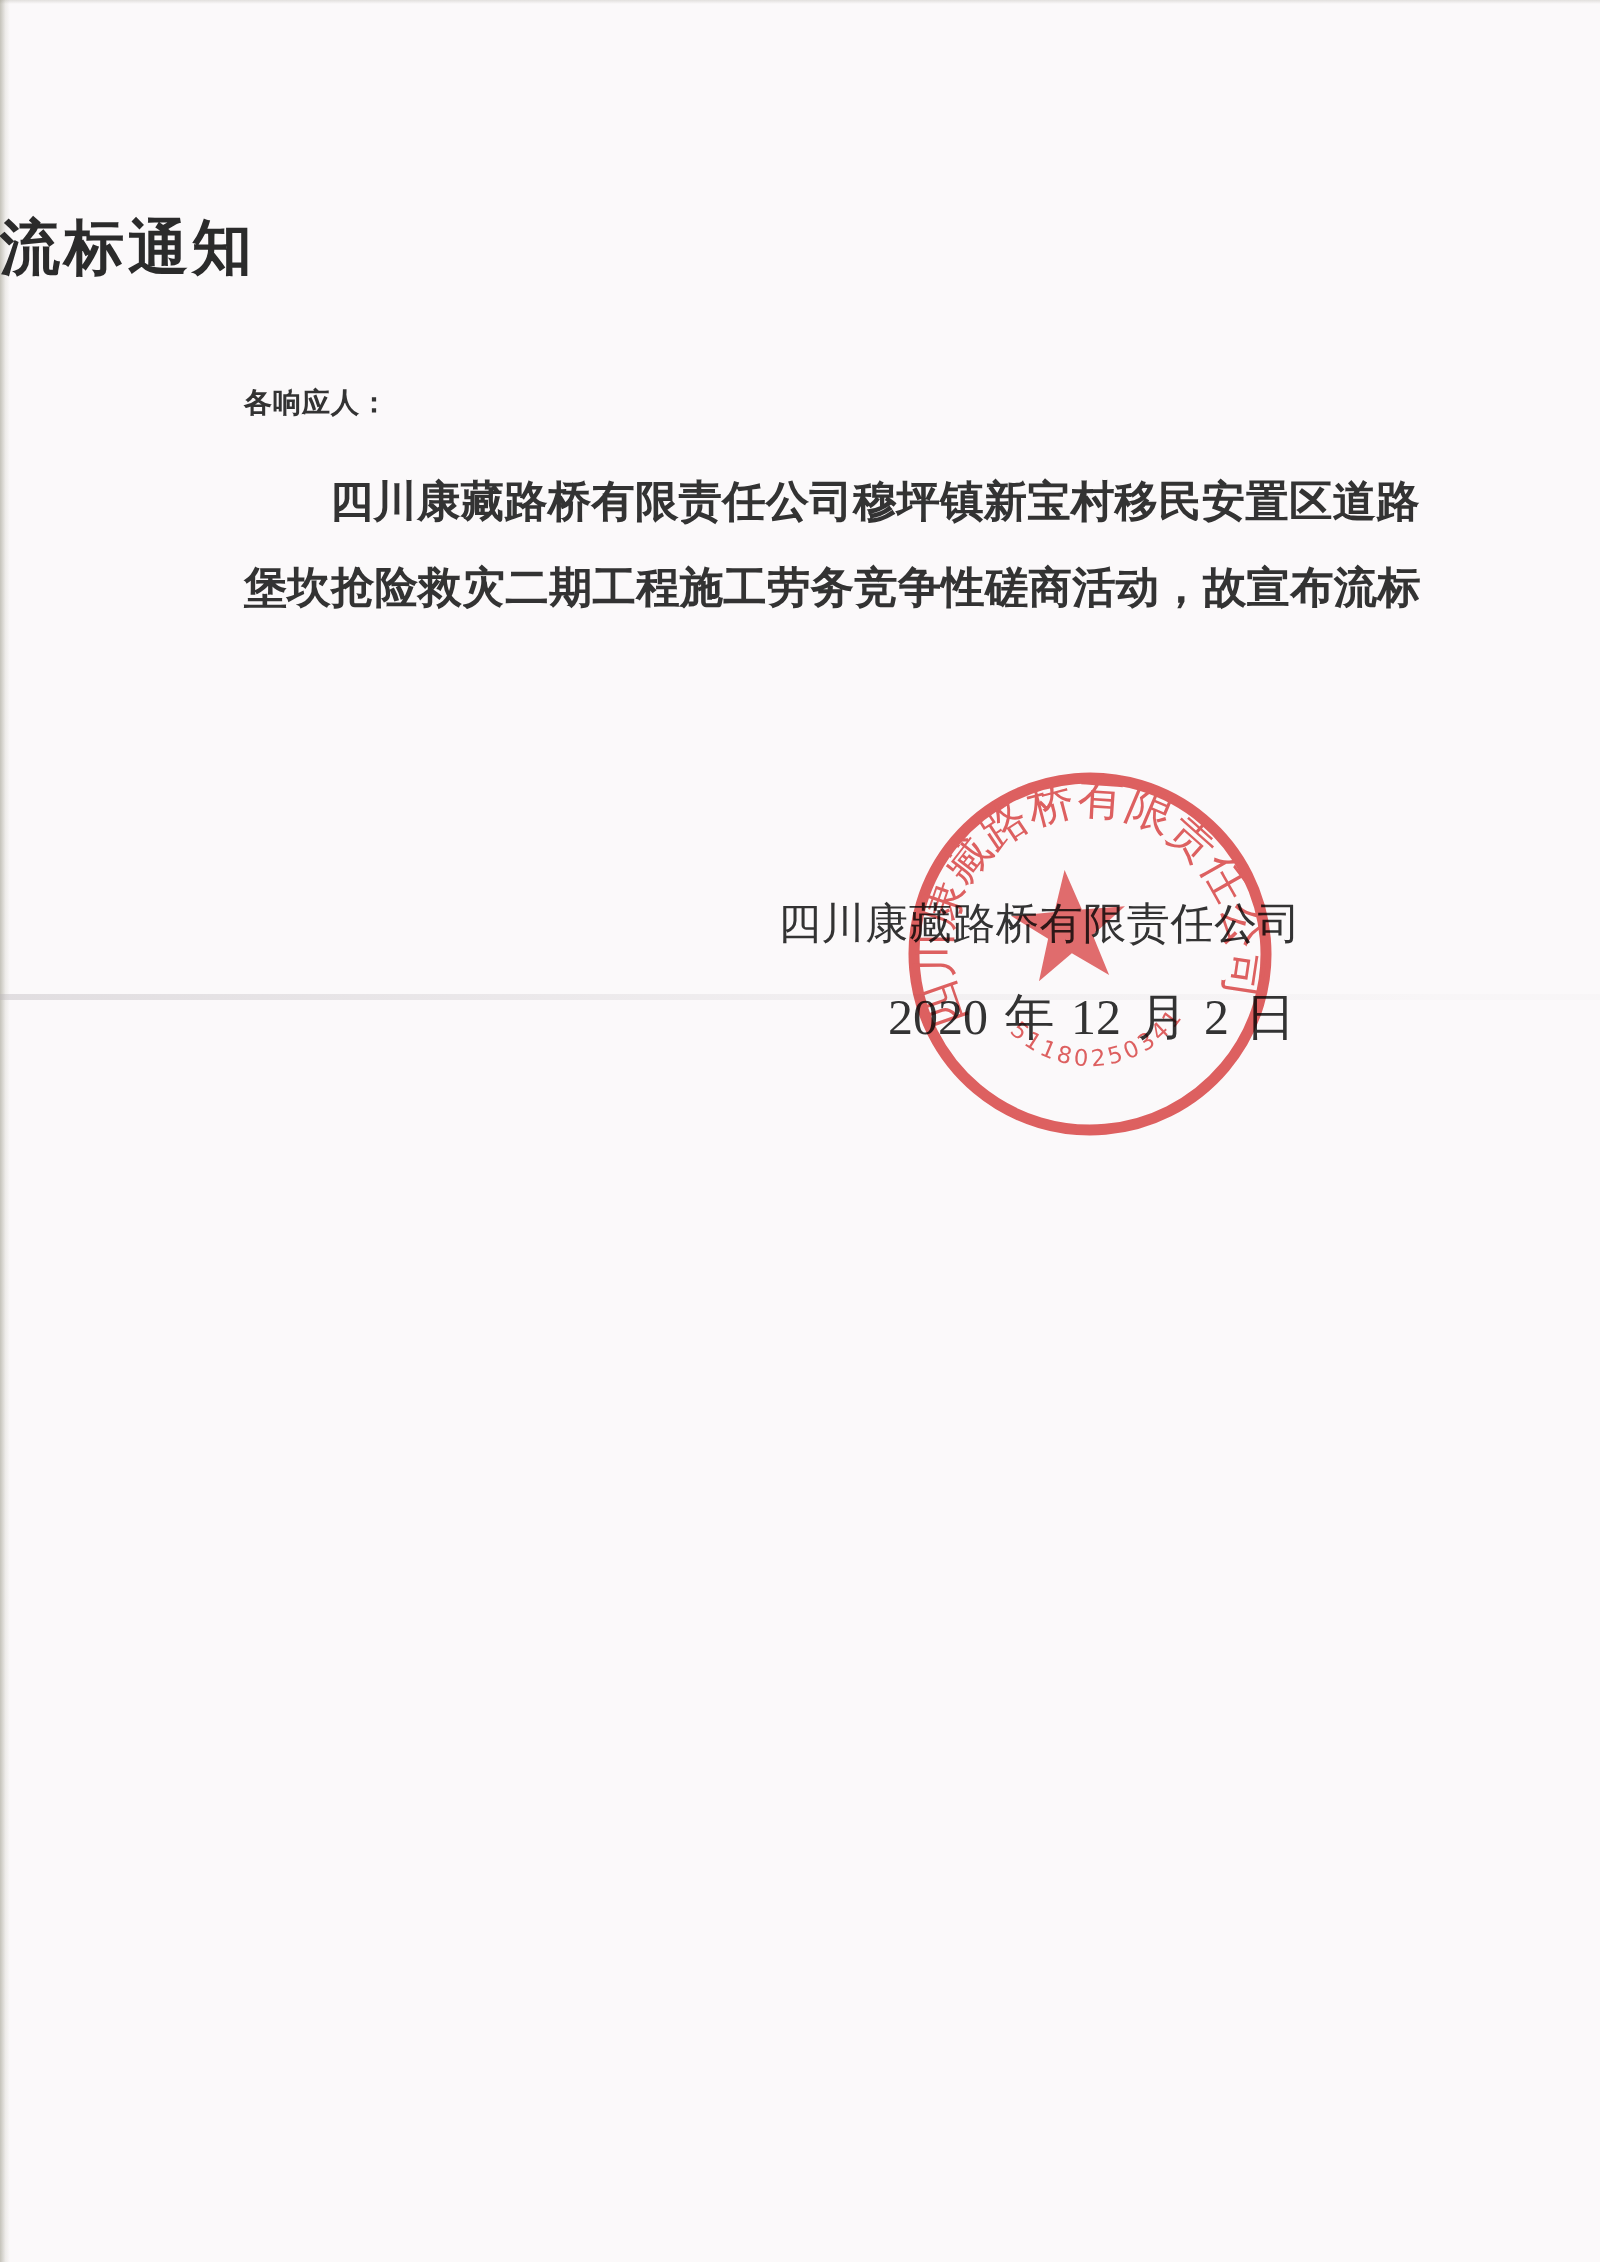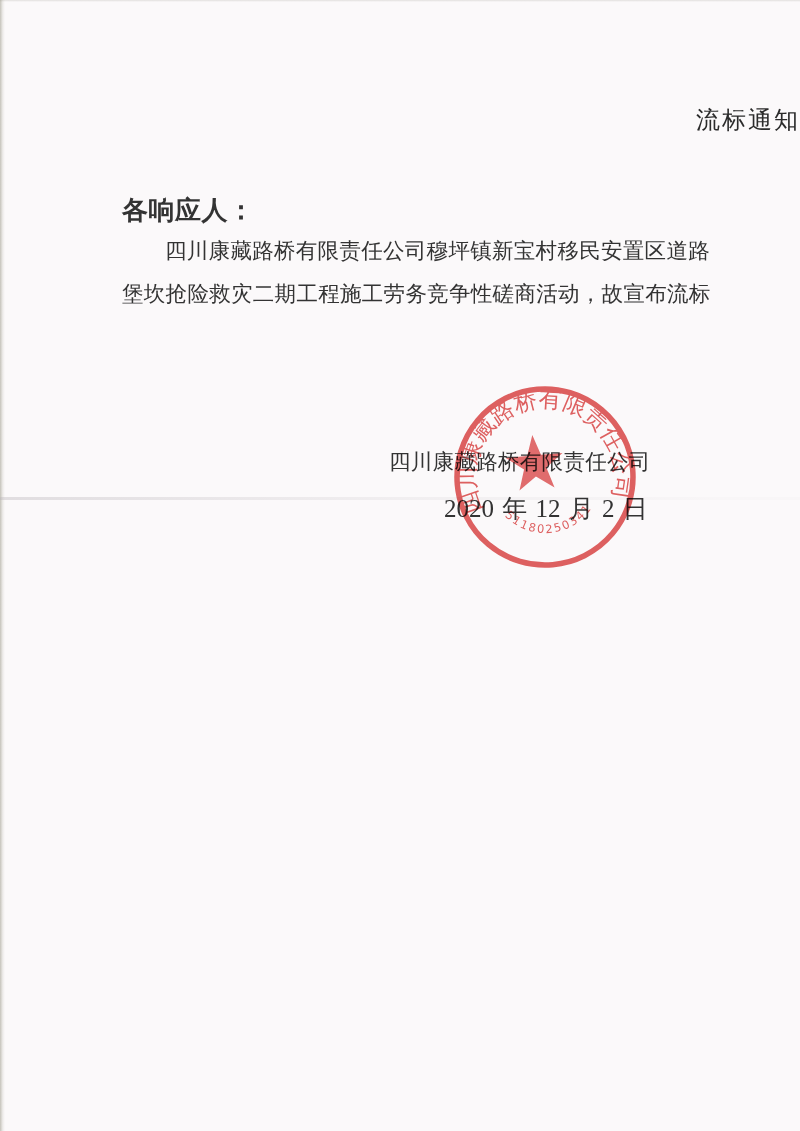--- a/index.html
+++ b/index.html
@@ -31,34 +31,34 @@
   }
   .crease{
     position:absolute;left:0;top:497px;width:100%;height:3px;
     background:linear-gradient(to right, rgba(185,180,185,.40), rgba(195,190,195,.18) 50%, rgba(195,190,195,.05) 90%);
     pointer-events:none;
   }
 
   
   .title{
     position:absolute;top:104px;left:0;width:100%;
-    text-align:right;
+    text-align:left;
     font-family:"Liberation Sans","DejaVu Sans",sans-serif;
-    font-size:24px;font-weight:normal;letter-spacing:2px;
+    font-size:30px;font-weight:bold;letter-spacing:2px;
     color:#2b2b2b;margin:0;
   }
   .salutation{
     position:absolute;left:122px;top:193px;
-    font-size:26px;font-weight:bold;letter-spacing:.5px;
+    font-size:14px;font-weight:bold;letter-spacing:.5px;
   }
   .para{
     position:absolute;left:122px;top:230px;width:610px;
     font-size:21.5px;line-height:42.6px;letter-spacing:.3px;
   }
-  .para .line{white-space:nowrap;}
+  .para .line{white-space:nowrap;font-weight:bold;}
   .para .indent{text-indent:43px;}
   .signature{
     position:absolute;left:389px;top:447px;
     font-size:21.5px;letter-spacing:.3px;
     z-index:1;
   }
   .date{
     position:absolute;left:444px;top:492px;
     font-size:25px;word-spacing:2px;
     z-index:1;

